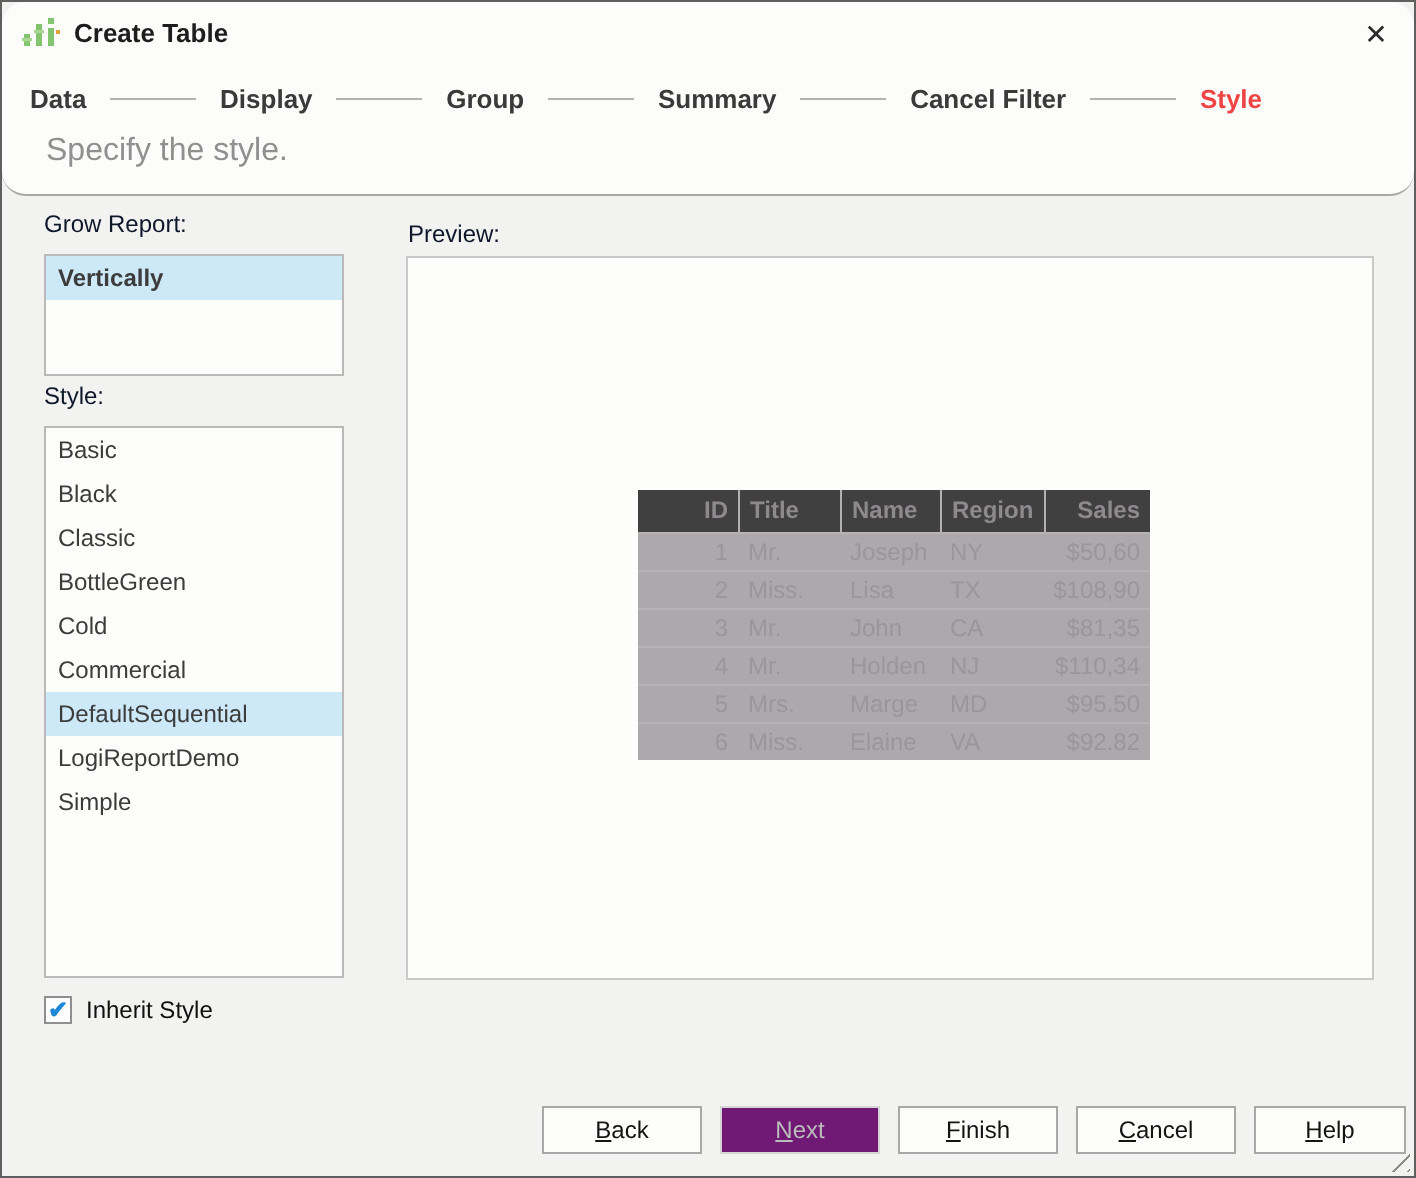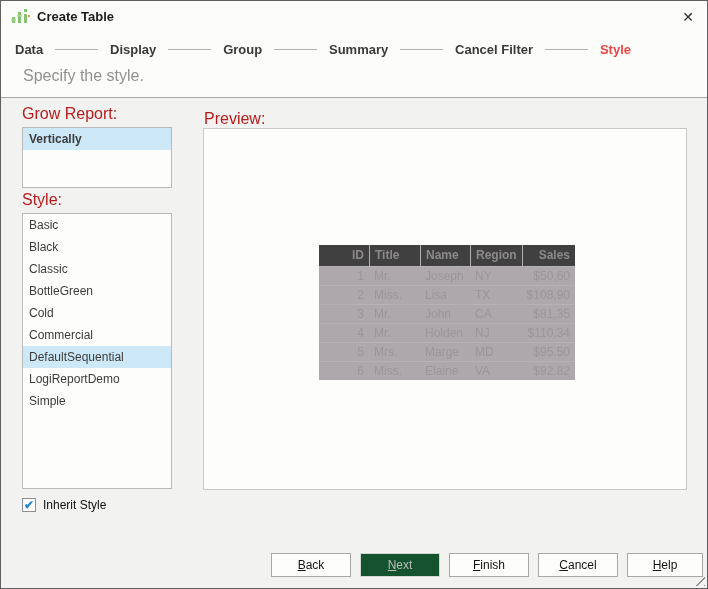--- a/index.html
+++ b/index.html
@@ -4,21 +4,21 @@
 <style>
   html,body{margin:0;padding:0;background:#ffffff;}
   *{box-sizing:border-box;font-family:"Liberation Sans",sans-serif;}
   .dialog{
     position:relative;width:708px;height:589px;
     background:#f2f2f1;border:1px solid #5f5f5f;overflow:hidden;
   }
   
   .header{
     position:absolute;left:0;top:0;width:100%;height:97px;
-    background:#fcfdfb;border-bottom:1px solid #a7a7a7;
+    background:#fcfdfb;border-bottom:1px solid #a7a7a7;border-radius:12px;
   }
   .titlebar{position:absolute;left:0;top:0;width:100%;height:30px;}
   .app-icon{position:absolute;left:10px;top:7px;width:19px;height:18px;}
   .title-text{
     position:absolute;left:36px;top:8px;
     font-size:13px;font-weight:bold;color:#1d1d1d;white-space:nowrap;
   }
   .close-btn{
     position:absolute;right:8px;top:5px;width:22px;height:22px;
     display:flex;align-items:center;justify-content:center;
@@ -29,21 +29,21 @@
     display:flex;align-items:center;
   }
   .step{font-size:13px;font-weight:bold;color:#3a3a3a;white-space:nowrap;}
   .step.active{color:#ef4444;}
   .step-line{flex:1;height:1px;background:#b2b2b2;margin:0 12px;}
   .subtitle{
     position:absolute;left:22px;top:66px;
     font-size:16px;color:#909090;
   }
   
-  .field-label{position:absolute;font-size:16px;color:#b91c1c;white-space:nowrap;}
+  .field-label{position:absolute;font-size:12px;color:#0f172a;white-space:nowrap;}
   .listbox{
     position:absolute;background:#fdfdfc;border:1px solid #b9b9b9;
     overflow:hidden;
   }
   .list-item{
     height:22px;line-height:22px;padding-left:6px;
     font-size:12px;color:#3c3c3c;cursor:default;white-space:nowrap;
   }
   .list-item.selected{background:#cde8f6;}
   .checkbox-row{position:absolute;left:21px;top:497px;display:flex;align-items:center;}
@@ -78,21 +78,21 @@
   .btn-row{
     position:absolute;left:270px;top:552px;display:flex;gap:9px;
   }
   .btn{
     width:80px;height:24px;background:#fdfdfc;border:1px solid #a8a8a8;
     font-size:12px;color:#141414;cursor:pointer;padding:0;
     display:flex;align-items:center;justify-content:center;
   }
   .btn span{display:inline-block;}
   .btn span::first-letter{text-decoration:underline;}
-  .btn.disabled{color:#bcbcbc;border-color:#d6d6d5;background:#14532d;}
+  .btn.disabled{color:#bcbcbc;border-color:#d6d6d5;background:#701a75;}
   .resize-grip{
     position:absolute;right:2px;bottom:2px;width:13px;height:13px;
     background:repeating-linear-gradient(135deg,transparent 0 2px,#8f8f8f 2px 3px,transparent 3px 5px);
     clip-path:polygon(100% 0,100% 100%,0 100%);cursor:nwse-resize;
   }
 </style>
 </head>
 <body>
 
 <div class="dialog">

